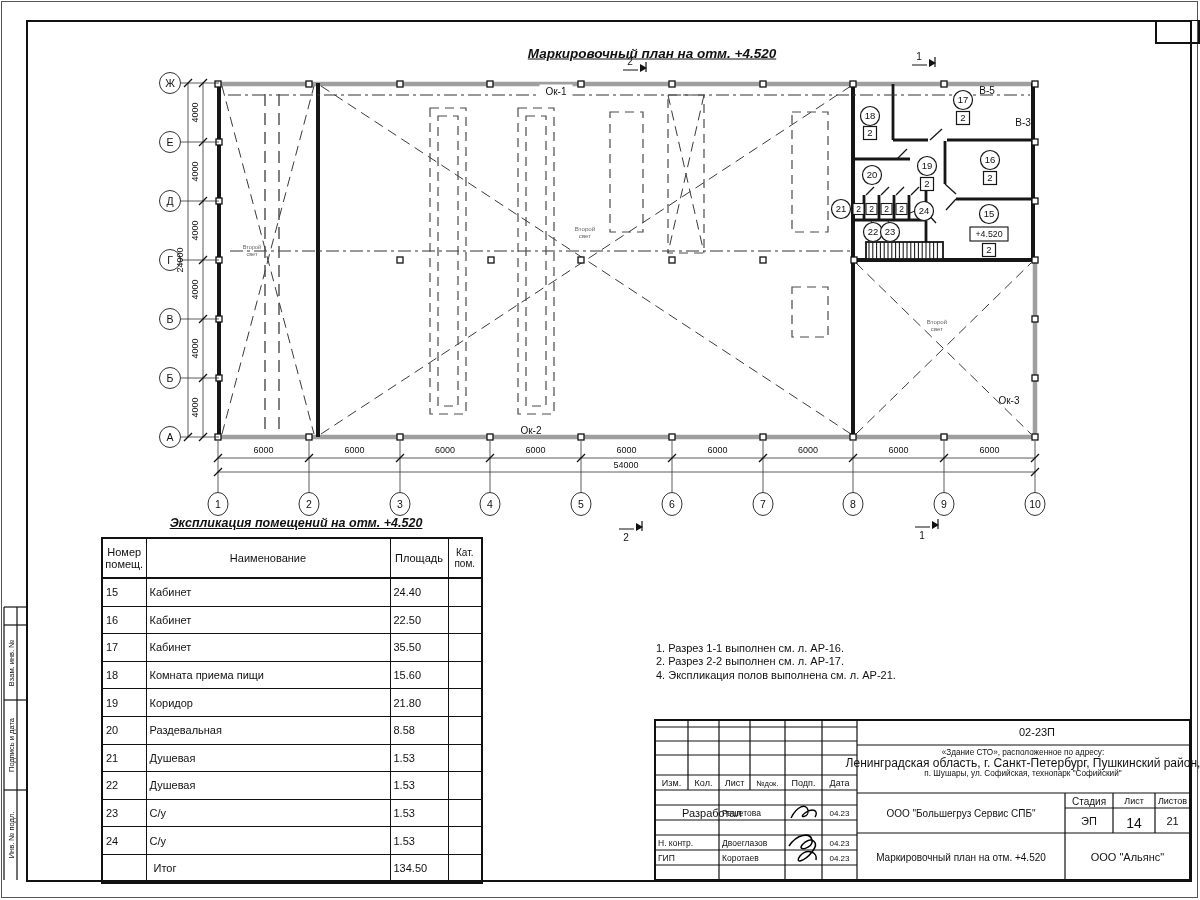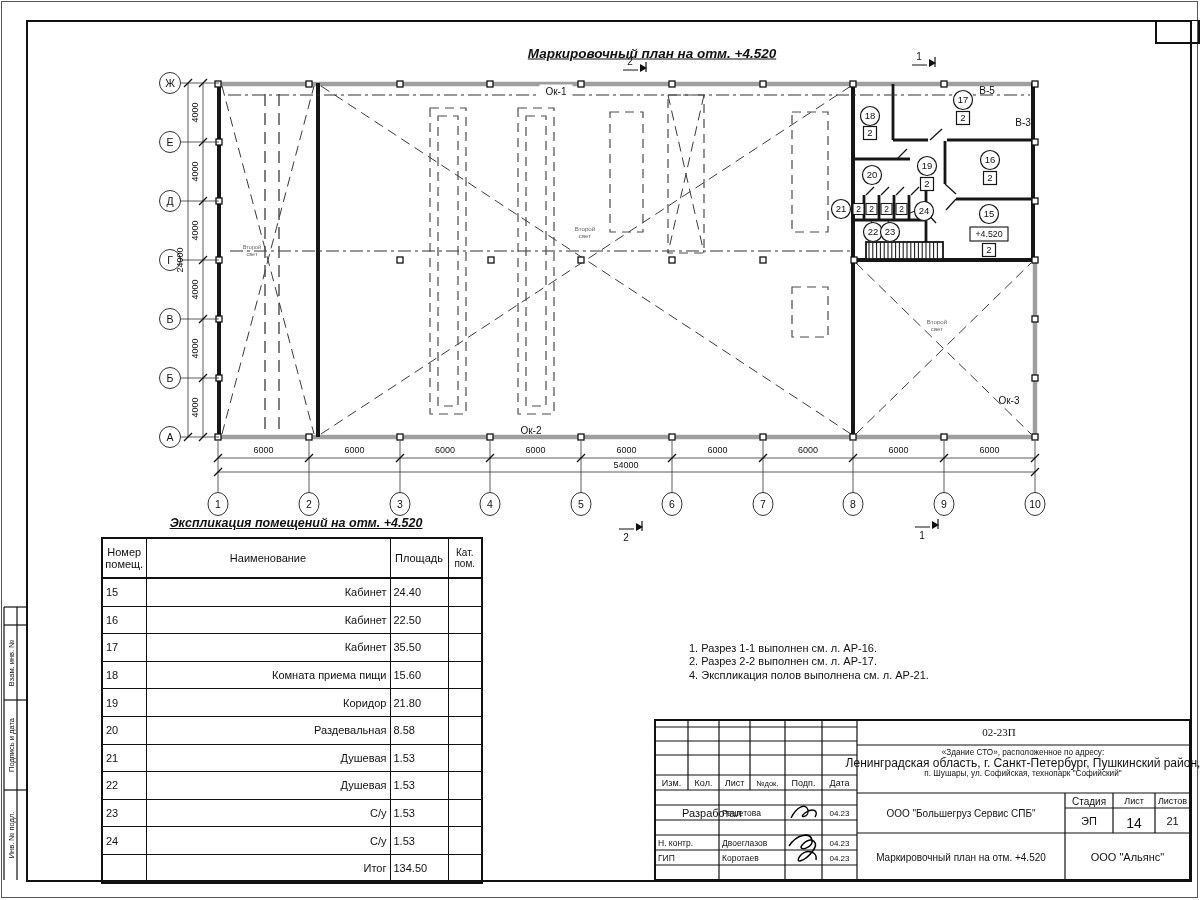--- a/index.html
+++ b/index.html
@@ -13,23 +13,23 @@
   .ctr{transform:translate(-50%,-50%);text-align:center;}
   .rot{transform:translate(-50%,-50%) rotate(-90deg);text-align:center;}
   .plan-title{font-size:13.5px;font-style:italic;font-weight:bold;text-decoration:underline;}
   .tbl-title{font-size:12.5px;font-style:italic;font-weight:bold;text-decoration:underline;}
   table.schedule{position:absolute;left:101px;top:537px;z-index:2;border-collapse:collapse;
                  border:2px solid #111;font-size:11px;table-layout:fixed;}
   table.schedule th{border:1px solid #111;border-bottom:2px solid #111;font-weight:normal;
                     font-size:11px;height:38px;padding:0 2px;}
   table.schedule td{border:1px solid #111;height:26.6px;padding:0 3px;}
   td.c,th.c{}
-  td.l{text-align:right;padding-left:6px;}
+  td.l{text-align:left;padding-left:6px;}
   #notes{position:absolute;left:656px;top:642px;width:300px;z-index:2;font-size:11px;line-height:13.4px;}
-  #notes div{padding-left:13px;text-indent:-13px;margin-left:33px;}
+  #notes div{padding-left:13px;text-indent:-13px;}
 </style>
 </head>
 <body>
 
 <div class="sheet">
   <div class="frame-outer"></div>
   <div class="frame-inner"></div>
   <div class="corner-box"></div>
 
   <svg class="linework" id="sheet-svg" width="1200" height="900" viewBox="0 0 1200 900">
@@ -413,35 +413,35 @@
           <td class="c"></td>
         </tr>
         <tr>
           <td class="c">24</td>
           <td class="l">С/у</td>
           <td class="c">1.53</td>
           <td class="c"></td>
         </tr>
         <tr>
           <td class="c"></td>
-          <td class="l" style="padding-left: 26px;">Итог</td>
+          <td class="l" style="padding-left: 7px;">Итог</td>
           <td class="c">134.50</td>
           <td class="c"></td>
         </tr>
       </tbody>
   </table>
 
   <div id="notes">
       <div>1. Разрез 1-1 выполнен см. л. АР-16.</div>
       <div>2. Разрез 2-2 выполнен см. л. АР-17.</div>
       <div>4. Экспликация полов выполнена см. л. АР-21.</div>
     </div>
 
   <div id="stamp-texts">
-      <div class="txt ctr" style="left: 999px; top: 732px; font-size: 11px; font-family: Liberation Serif, serif;">02-23П</div>
+      <div class="txt ctr" style="left: 1037px; top: 732px; font-size: 11px;">02-23П</div>
       <div class="txt ctr" style="left: 1023px; top: 752px; font-size: 8.2px;">«Здание СТО», расположенное по адресу:</div>
       <div class="txt ctr" style="left: 1023px; top: 762.6px; font-size: 12px;">Ленинградская область, г. Санкт-Петербург, Пушкинский район,</div>
       <div class="txt ctr" style="left: 1023px; top: 773.2px; font-size: 8.2px;">п. Шушары, ул. Софийская, технопарк "Софийский"</div>
       <div class="txt ctr" style="left: 671.5px; top: 782.5px; font-size: 9px;">Изм.</div>
       <div class="txt ctr" style="left: 703.5px; top: 782.5px; font-size: 9px;">Кол.</div>
       <div class="txt ctr" style="left: 734.5px; top: 782.5px; font-size: 9px;">Лист</div>
       <div class="txt ctr" style="left: 767.5px; top: 782.5px; font-size: 7.5px;">№док.</div>
       <div class="txt ctr" style="left: 803.5px; top: 782.5px; font-size: 9px;">Подп.</div>
       <div class="txt ctr" style="left: 839.5px; top: 782.5px; font-size: 9px;">Дата</div>
       <div class="txt " style="left: 658px; top: 812.5px; font-size: 11px; transform: translate(0px, -50%); margin-left: 24px;">Разработал</div>

